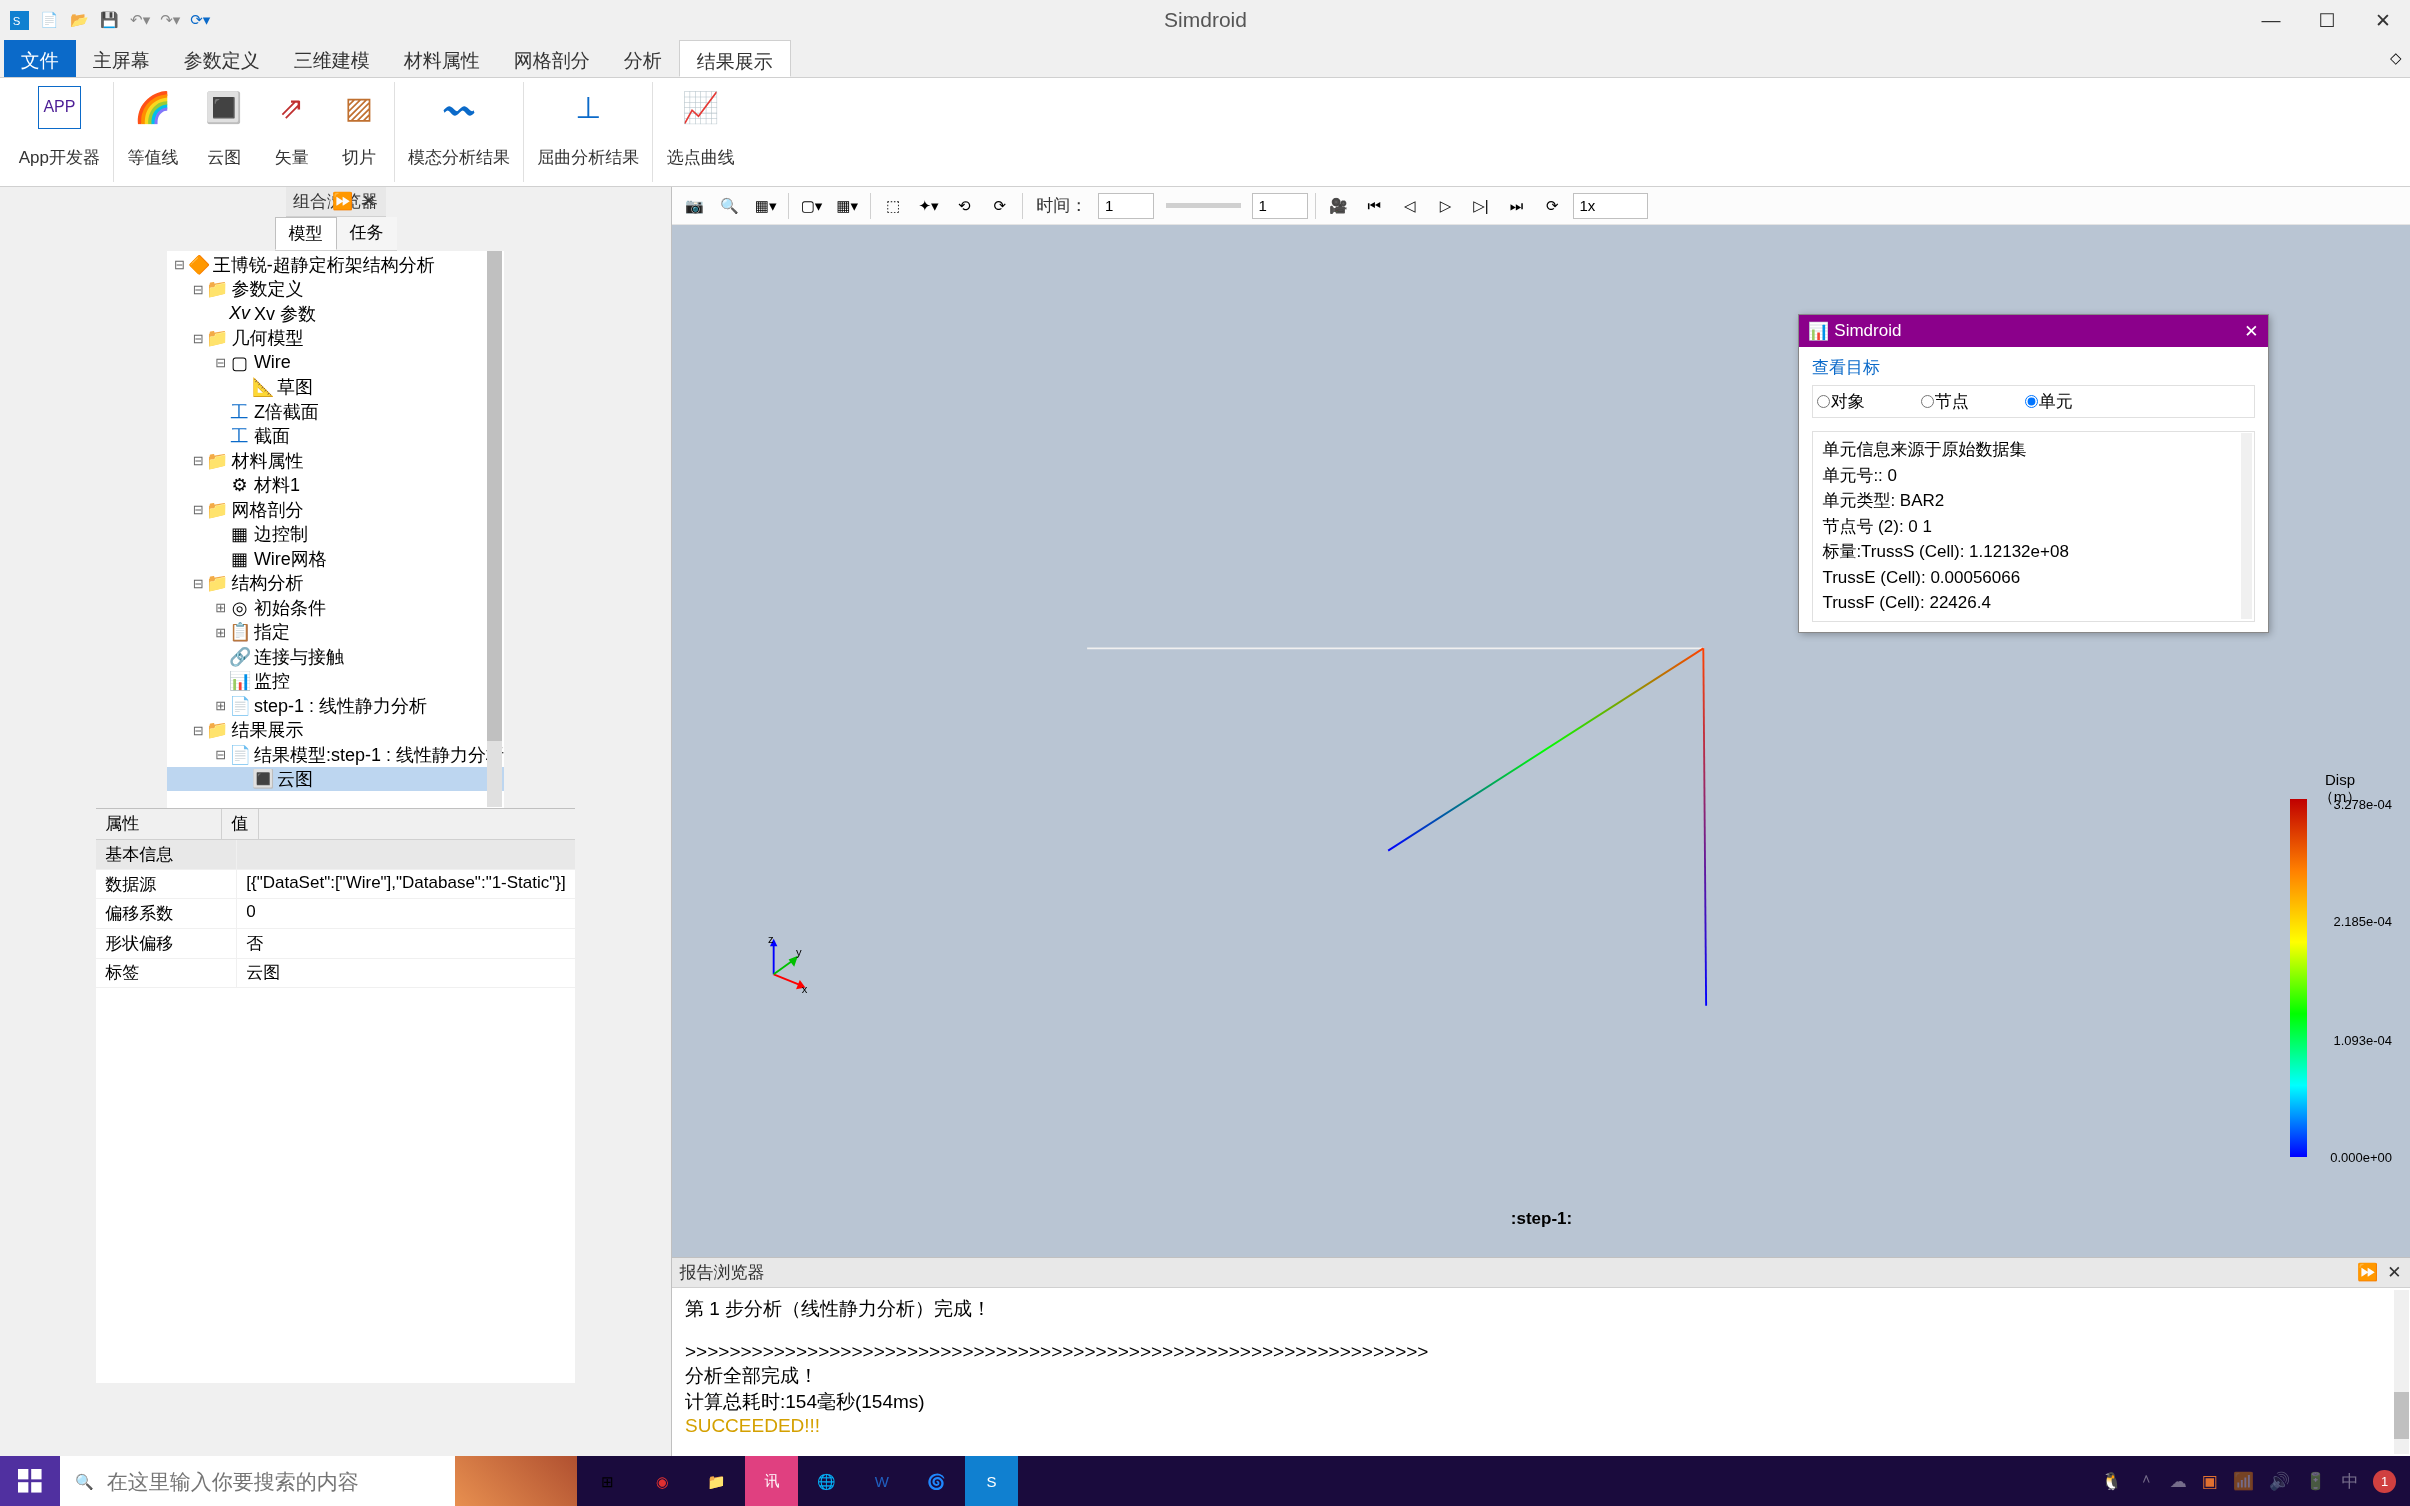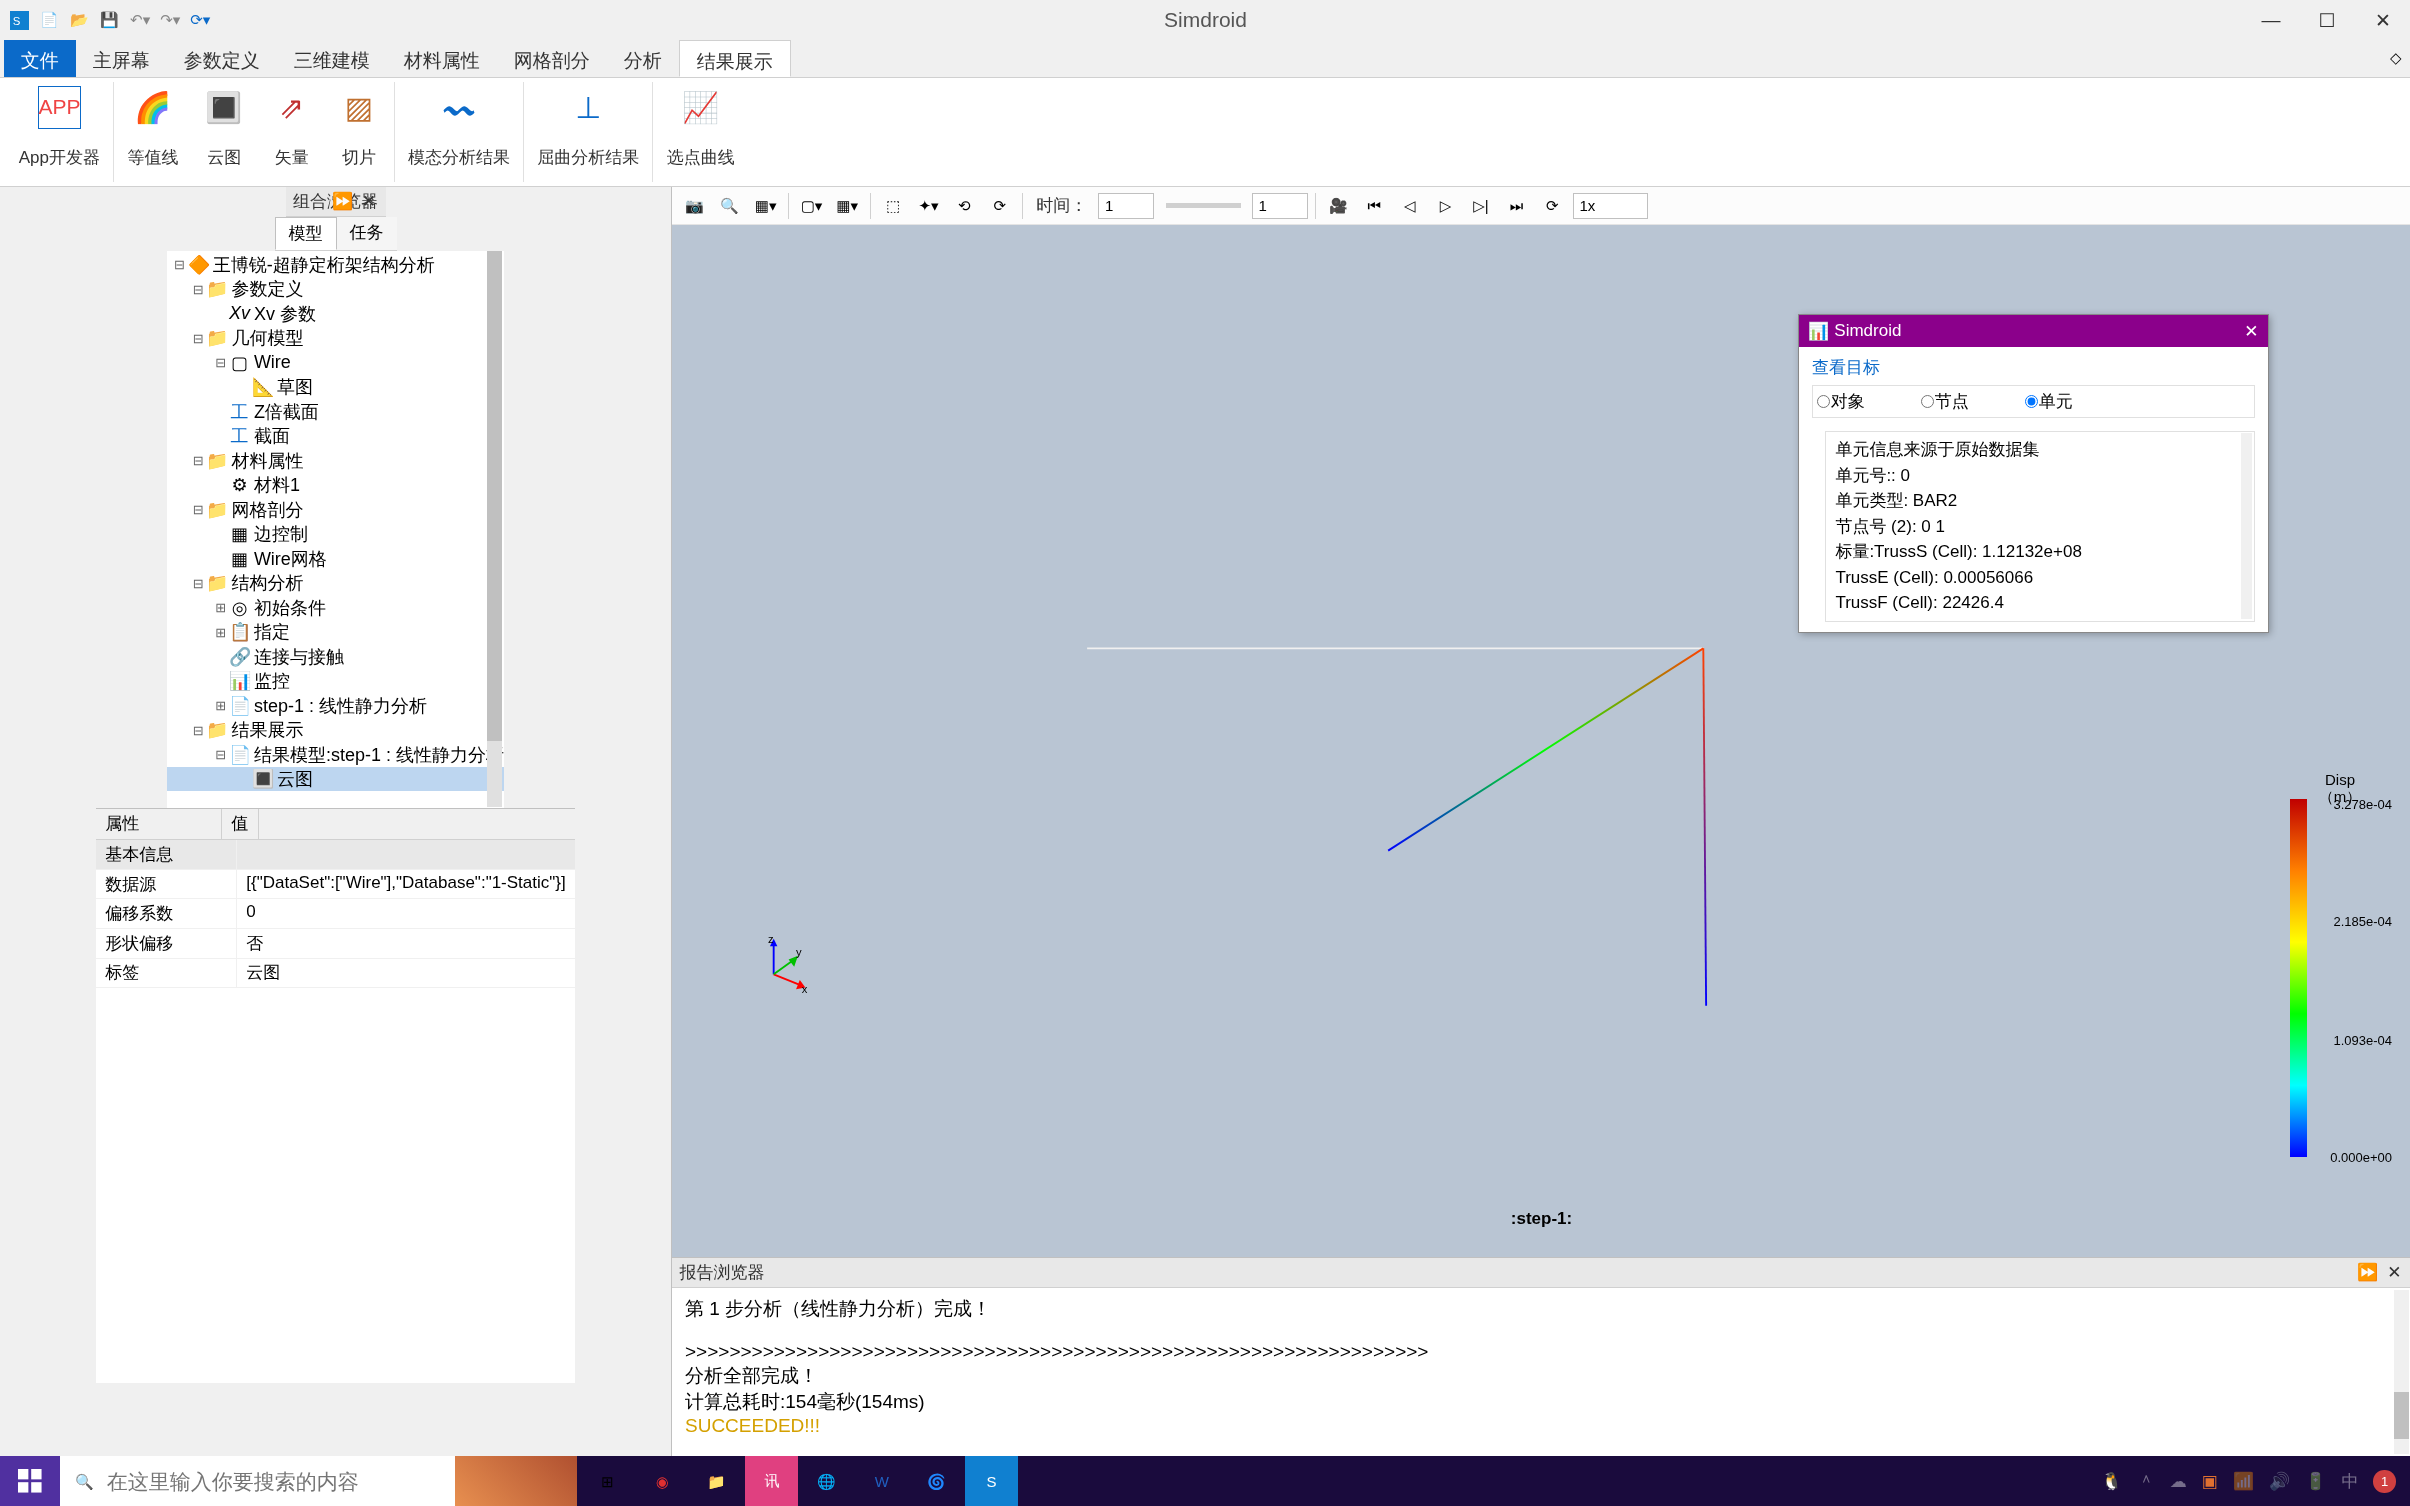--- a/index.html
+++ b/index.html
@@ -77,21 +77,21 @@
 .legend-tick { font-size: 13px; color: #000; position: absolute; right: 0; }
 
 
 .popup { position: absolute; left: 1798px; top: 314px; width: 471px; background: #fff; border: 0.9px solid #888; box-shadow: 1.9px 1.9px 7.5px rgba(0,0,0,0.3); }
 .popup-title { height: 32px; background: #8b008b; color: #fff; display: flex; align-items: center; padding: 0 9.4px; font-size: 17px; position: relative; }
 .popup-title .x { position: absolute; right: 9.4px; cursor: pointer; }
 .popup-body { padding: 9.4px 13px; }
 .popup-sec { color: #0b6ac9; font-size: 17px; margin-bottom: 5.6px; }
 .popup-radio { display: flex; gap: 56px; margin-bottom: 13px; padding: 3.8px; border: 0.9px solid #e0e0e0; }
 .popup-radio label { font-size: 17px; display: flex; align-items: center; gap: 1px; }
-.popup-info { font-size: 17px; line-height: 1.5; border: 0.9px solid #e0e0e0; padding: 5.6px 9.4px; position: relative; margin-left: 13px; }
+.popup-info { font-size: 17px; line-height: 1.5; border: 0.9px solid #e0e0e0; padding: 5.6px 9.4px; position: relative; }
 .popup-info::after { content: ''; position: absolute; right: 1.9px; top: 1.9px; bottom: 1.9px; width: 11.3px; background: #f0f0f0; }
 
 
 .report { border-top: 0.9px solid #c0c0c0; background: #fff; }
 .report-body { font-family: "SimSun", monospace; font-size: 19px; padding: 7.5px 13px; height: 168px; overflow: auto; position: relative; }
 .report-body .succ { color: #d4a000; }
 .report-scroll { position: absolute; right: 1.9px; top: 1.9px; bottom: 1.9px; width: 15px; background: #f0f0f0; }
 .report-scroll-thumb { position: absolute; bottom: 15px; width: 15px; height: 47px; background: #c0c0c0; }
 
 .statusbar { height: 28px; background: #e8e8e8; border-top: 0.9px solid #c0c0c0; display: flex; align-items: center; justify-content: space-between; padding: 0 11.3px; font-size: 17px; }
@@ -146,21 +146,21 @@
   <div class="menutab">材料属性</div>
   <div class="menutab">网格剖分</div>
   <div class="menutab">分析</div>
   <div class="menutab active">结果展示</div>
   <div class="collapse">◇</div>
 </div>
 
 <div class="ribbon">
   <div class="rgroup">
       <div class="rbtn">
-        <div class="ic" style="font-size:21px;color:#ef4444;border:1.9px solid #0b6ac9;padding:1.9px 3.8px">APP</div>
+        <div class="ic" style="font-size:16px;color:#4c1d95;border:1.9px solid #0b6ac9;padding:1.9px 3.8px">APP</div>
         <div class="lbl">App开发器</div>
       </div>
     </div>
   <div class="rgroup">
       <div class="rrow">
     <div class="rbtn">
           <div class="ic">🌈</div>
           <div class="lbl">等值线</div>
         </div>
     <div class="rbtn">

